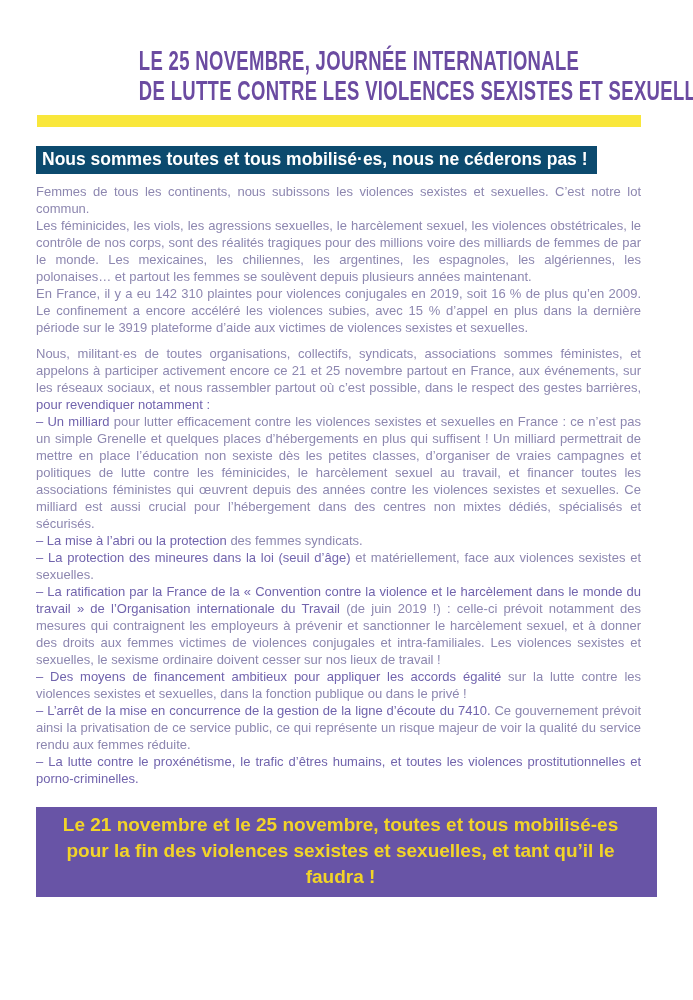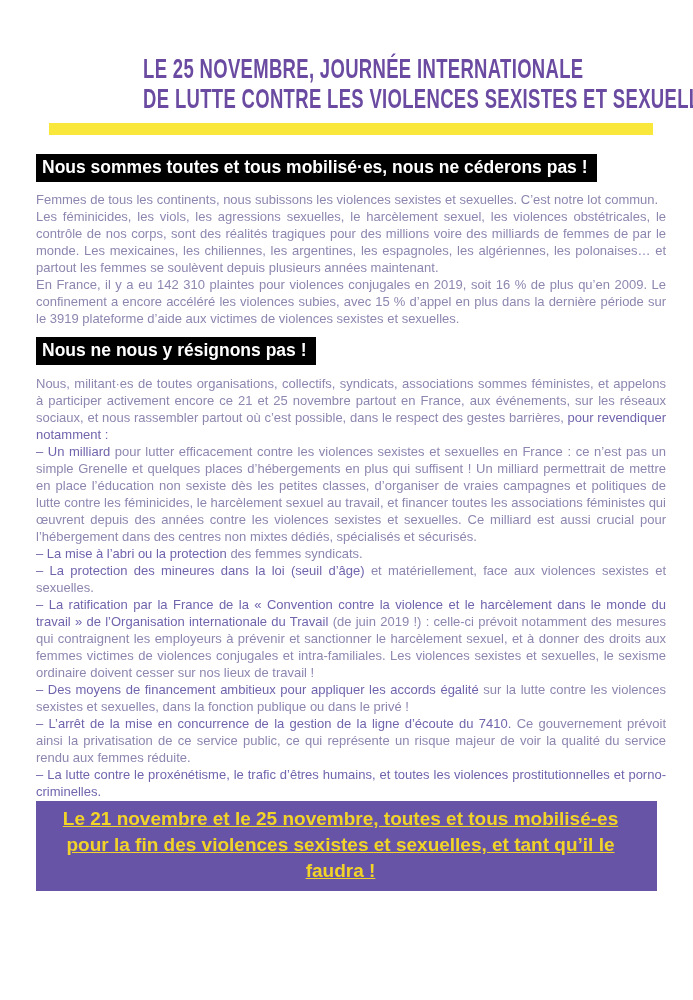--- a/index.html
+++ b/index.html
@@ -6,21 +6,21 @@
   html, body { margin: 0; padding: 0; background: #ffffff; }
   .page {
     position: relative;
     width: 693px;
     height: 1000px;
     margin: 0 auto;
     background: #ffffff;
     font-family: "Liberation Sans", sans-serif;
     overflow: hidden;
   }
-  .content { padding: 46px 27px 0 36px; margin-top: 8px; }
+  .content { padding: 46px 52px 0 36px; }
 
   
   .title {
     margin: 0;
     text-align: center;
     color: #6b4ba1;
     font-size: 28px;
     font-weight: bold;
     line-height: 30px;
   }
@@ -34,21 +34,21 @@
   .yellow-bar {
     width: 604px;
     height: 12px;
     margin: 9px auto 0 auto;
     background: #f9e73b;
   }
 
   
   .banner {
     display: inline-block;
-    background: #000000;
+    background: #0c4a6e;
     color: #ffffff;
     font-weight: bold;
     font-size: 17.5px;
     line-height: 21px;
     padding: 3px 9px 4px 6px;
   }
   .banner-1 { margin-top: 19px; }
   .banner-2 { margin-top: 10px; margin-bottom: 1px; }
 
   
@@ -57,29 +57,28 @@
     text-align: justify;
     color: #8d87b0;
     font-size: 13px;
     line-height: 17px;
   }
   .body-text { margin-top: 9px; }
   .body-text strong { color: #7164ad; font-weight: normal; }
 
   
   .footer-banner {
-    margin: 1px 36px 0 36px;
+    margin: 20px 36px 0 36px;
     background: #6854a6;
     color: #f2d428;
     font-weight: bold;
     font-size: 19px;
     line-height: 26px;
     text-align: center;
     padding: 5px 20px 7px 8px;
-    text-decoration: underline;
   }
 </style>
 </head>
 <body>
 
 <div class="page">
   <div class="content">
 
     <h1 class="title">
       <span class="title-line">LE 25 NOVEMBRE, JOURNÉE INTERNATIONALE</span>
@@ -90,21 +89,20 @@
     <section>
       <div class="banner banner-1">Nous sommes toutes et tous mobilisé·es, nous ne céderons pas !</div>
       <div class="body-text">
         <p>Femmes de tous les continents, nous subissons les violences sexistes et sexuelles. C’est notre lot commun.</p>
         <p>Les féminicides, les viols, les agressions sexuelles, le harcèlement sexuel, les violences obstétricales, le contrôle de nos corps, sont des réalités tragiques pour des millions voire des milliards de femmes de par le monde. Les mexicaines, les chiliennes, les argentines, les espagnoles, les algériennes, les polonaises… et partout les femmes se soulèvent depuis plusieurs années maintenant.</p>
         <p>En France, il y a eu 142 310 plaintes pour violences conjugales en 2019, soit 16 % de plus qu’en 2009. Le confinement a encore accéléré les violences subies, avec 15 % d’appel en plus dans la dernière période sur le 3919 plateforme d’aide aux victimes de violences sexistes et sexuelles.</p>
       </div>
     </section>
 
     <section>
-      <div class="banner banner-2">Nous ne nous y résignons pas !</div>
       <div class="body-text">
         <p><span>Nous, militant·es de toutes organisations, collectifs, syndicats, associations sommes féministes, et appelons à participer activement encore ce 21 et 25 novembre partout en France, aux événements, sur les réseaux sociaux, et nous rassembler partout où c’est possible, dans le respect des gestes barrières, </span><strong>pour revendiquer notamment :</strong></p>
         <p><strong>– Un milliard</strong><span> pour lutter efficacement contre les violences sexistes et sexuelles en France : ce n’est pas un simple Grenelle et quelques places d’hébergements en plus qui suffisent ! Un milliard permettrait de mettre en place l’éducation non sexiste dès les petites classes, d’organiser de vraies campagnes et politiques de lutte contre les féminicides, le harcèlement sexuel au travail, et financer toutes les associations féministes qui œuvrent depuis des années contre les violences sexistes et sexuelles. Ce milliard est aussi crucial pour l’hébergement dans des centres non mixtes dédiés, spécialisés et sécurisés.</span></p>
         <p><strong>– La mise à l’abri ou la protection</strong><span> des femmes syndicats.</span></p>
         <p><strong>– La protection des mineures dans la loi (seuil d’âge)</strong><span> et matériellement, face aux violences sexistes et sexuelles.</span></p>
         <p><strong>– La ratification par la France de la « Convention contre la violence et le harcèlement dans le monde du travail » de l’Organisation internationale du Travail</strong><span> (de juin 2019 !) : celle-ci prévoit notamment des mesures qui contraignent les employeurs à prévenir et sanctionner le harcèlement sexuel, et à donner des droits aux femmes victimes de violences conjugales et intra-familiales. Les violences sexistes et sexuelles, le sexisme ordinaire doivent cesser sur nos lieux de travail !</span></p>
         <p><strong>– Des moyens de financement ambitieux pour appliquer les accords égalité</strong><span> sur la lutte contre les violences sexistes et sexuelles, dans la fonction publique ou dans le privé !</span></p>
         <p><strong>– L’arrêt de la mise en concurrence de la gestion de la ligne d’écoute du 7410.</strong><span> Ce gouvernement prévoit ainsi la privatisation de ce service public, ce qui représente un risque majeur de voir la qualité du service rendu aux femmes réduite.</span></p>
         <p><strong>– La lutte contre le proxénétisme, le trafic d’êtres humains, et toutes les violences prostitutionnelles et porno-criminelles.</strong><span></span></p>
       </div>

